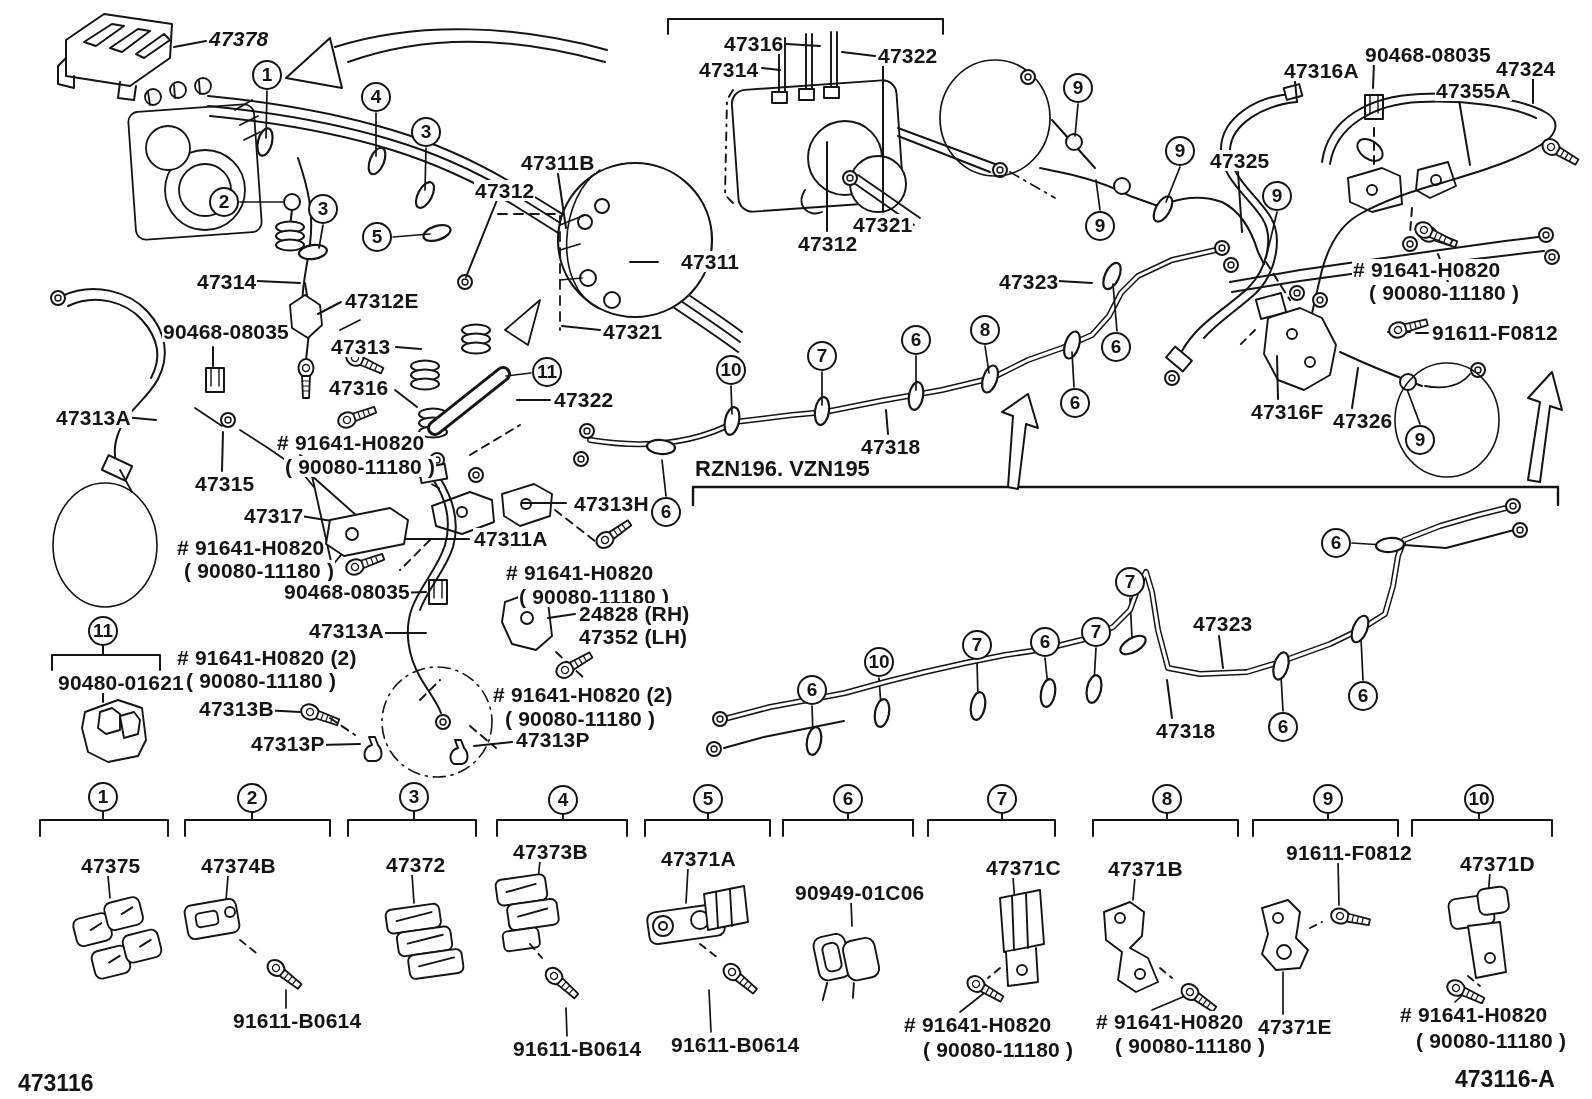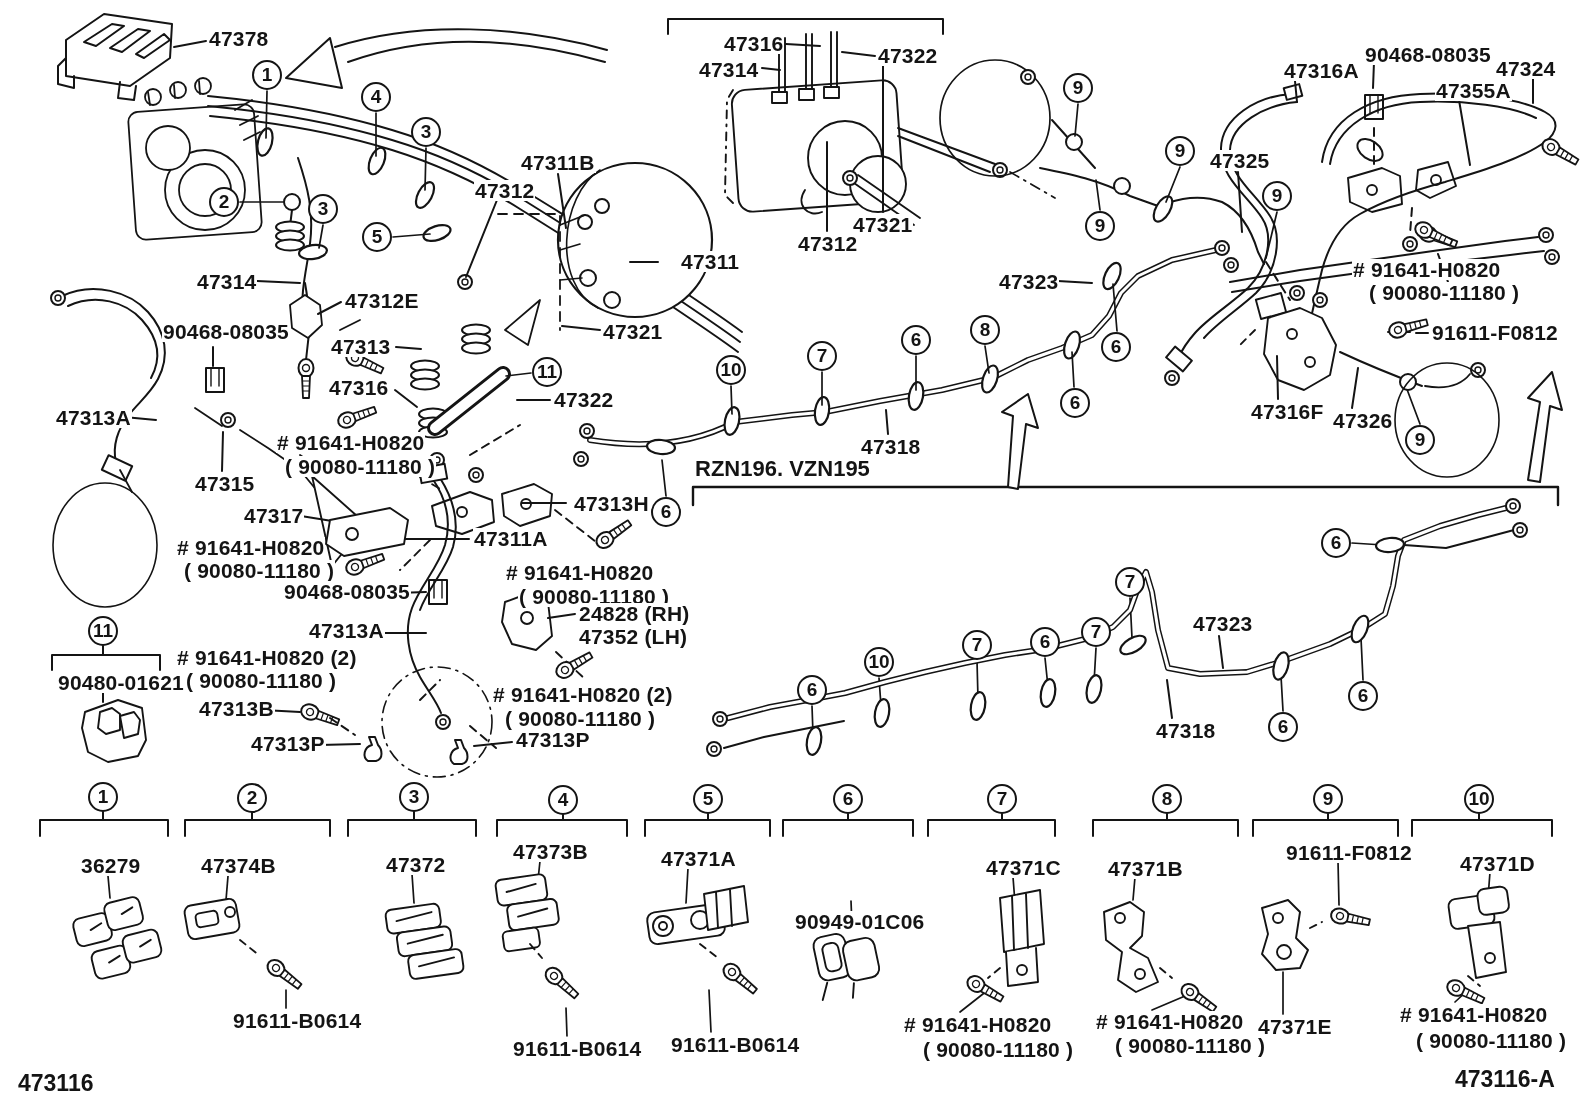--- a/index.html
+++ b/index.html
@@ -526,21 +526,21 @@
       <line x1="396" y1="347" x2="421" y2="349"></line>
       <line x1="395" y1="390" x2="417" y2="407"></line>
       <line x1="550" y1="400" x2="517" y2="400"></line>
     </g>
   </svg>
 
   <div id="docL" class="corner">473116</div>
   <div id="docR" class="corner">473116-A</div>
   <div id="modelNote">RZN196. VZN195</div>
 
-<div class="lbl" style="left: 208px; top: 28px;">47378</div>
+<div class="lbl" style="left: 208px; top: 28px; font-style: italic;">47378</div>
     <div class="lbl" style="left: 723px; top: 33px;">47316</div>
     <div class="lbl" style="left: 698px; top: 59px;">47314</div>
     <div class="lbl" style="left: 877px; top: 45px;">47322</div>
     <div class="lbl" style="left: 520px; top: 152px;">47311B</div>
     <div class="lbl" style="left: 474px; top: 180px;">47312</div>
     <div class="lbl" style="left: 660px; top: 251px; margin-left: 20px;">47311</div>
     <div class="lbl" style="left: 852px; top: 214px;">47321</div>
     <div class="lbl" style="left: 797px; top: 233px;">47312</div>
     <div class="lbl" style="left: 602px; top: 321px;">47321</div>
     <div class="lbl" style="left: 998px; top: 271px;">47323</div>
@@ -579,29 +579,29 @@
     <div class="lbl" style="left: 1495px; top: 58px;">47324</div>
     <div class="lbl" style="left: 1435px; top: 80px;">47355A</div>
     <div class="lbl" style="left: 1209px; top: 150px;">47325</div>
     <div class="lbl" style="left: 1352px; top: 259px;"># 91641-H0820</div>
     <div class="lbl" style="left: 1368px; top: 282px;">( 90080-11180 )</div>
     <div class="lbl" style="left: 1431px; top: 322px;">91611-F0812</div>
     <div class="lbl" style="left: 1250px; top: 401px;">47316F</div>
     <div class="lbl" style="left: 1332px; top: 410px;">47326</div>
     <div class="lbl" style="left: 1192px; top: 613px;">47323</div>
     <div class="lbl" style="left: 1155px; top: 720px;">47318</div>
-    <div class="lbl" style="left: 80px; top: 855px;">36279</div>
+    <div class="lbl" style="left: 80px; top: 855px;">47375</div>
     <div class="lbl" style="left: 200px; top: 855px;">47374B</div>
     <div class="lbl" style="left: 232px; top: 1010px;">91611-B0614</div>
     <div class="lbl" style="left: 385px; top: 854px;">47372</div>
     <div class="lbl" style="left: 512px; top: 841px;">47373B</div>
     <div class="lbl" style="left: 512px; top: 1038px;">91611-B0614</div>
     <div class="lbl" style="left: 660px; top: 848px;">47371A</div>
     <div class="lbl" style="left: 670px; top: 1034px;">91611-B0614</div>
-    <div class="lbl" style="left: 794px; top: 882px; margin-top: 29px;">90949-01C06</div>
+    <div class="lbl" style="left: 794px; top: 882px;">90949-01C06</div>
     <div class="lbl" style="left: 985px; top: 857px;">47371C</div>
     <div class="lbl" style="left: 903px; top: 1014px;"># 91641-H0820</div>
     <div class="lbl" style="left: 922px; top: 1039px;">( 90080-11180 )</div>
     <div class="lbl" style="left: 1107px; top: 858px;">47371B</div>
     <div class="lbl" style="left: 1095px; top: 1011px;"># 91641-H0820</div>
     <div class="lbl" style="left: 1114px; top: 1035px;">( 90080-11180 )</div>
     <div class="lbl" style="left: 1285px; top: 842px;">91611-F0812</div>
     <div class="lbl" style="left: 1257px; top: 1016px;">47371E</div>
     <div class="lbl" style="left: 1459px; top: 853px;">47371D</div>
     <div class="lbl" style="left: 1399px; top: 1004px;"># 91641-H0820</div>

